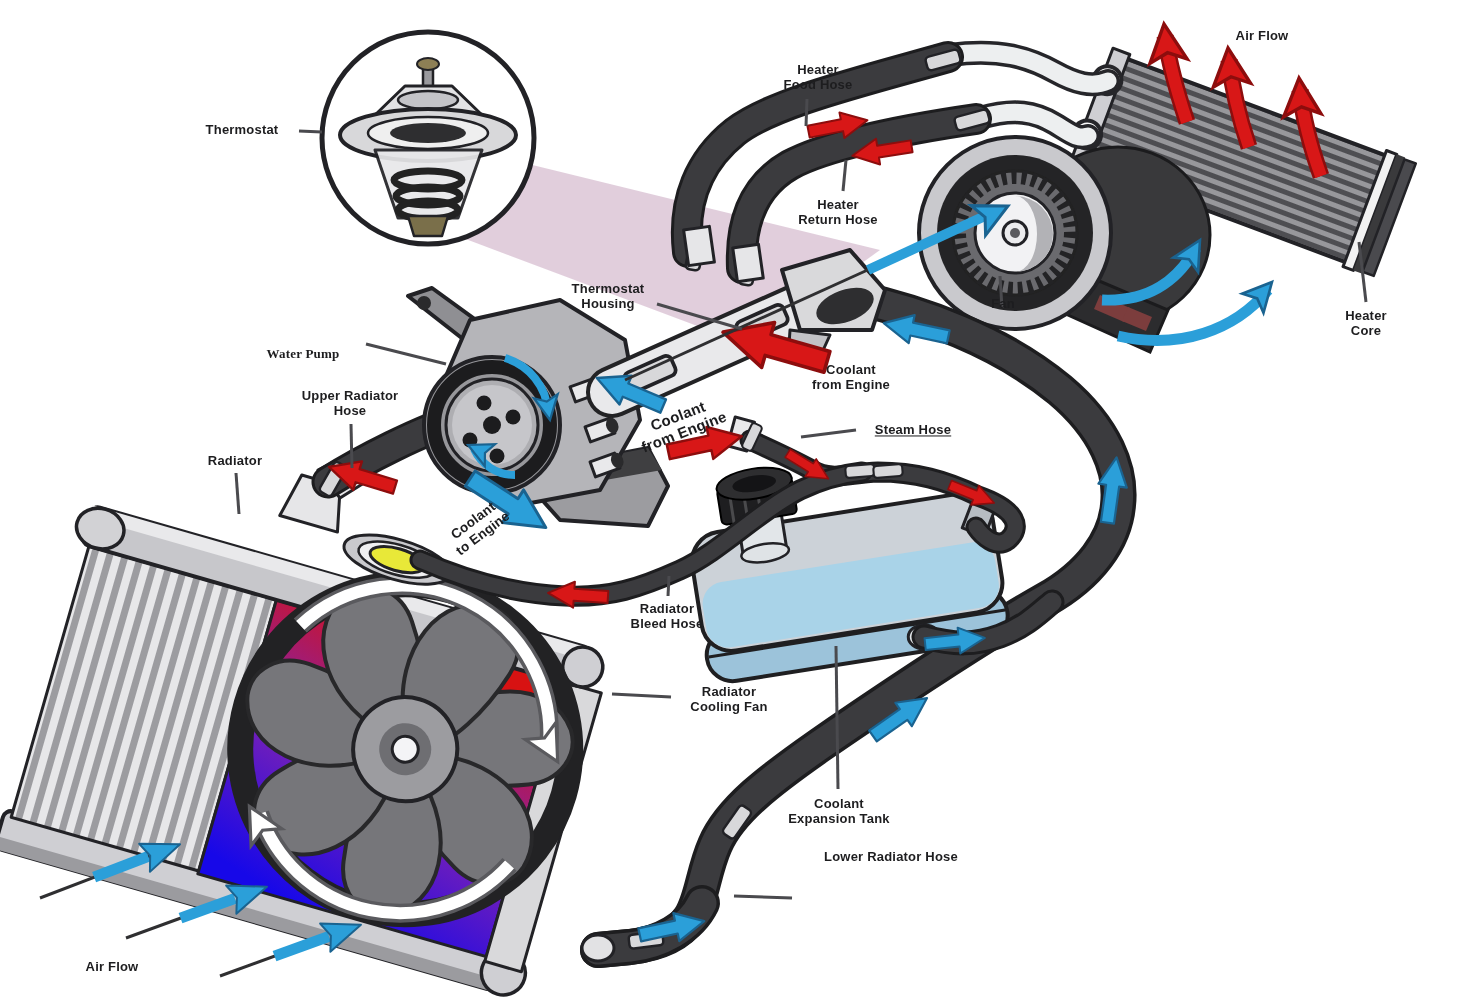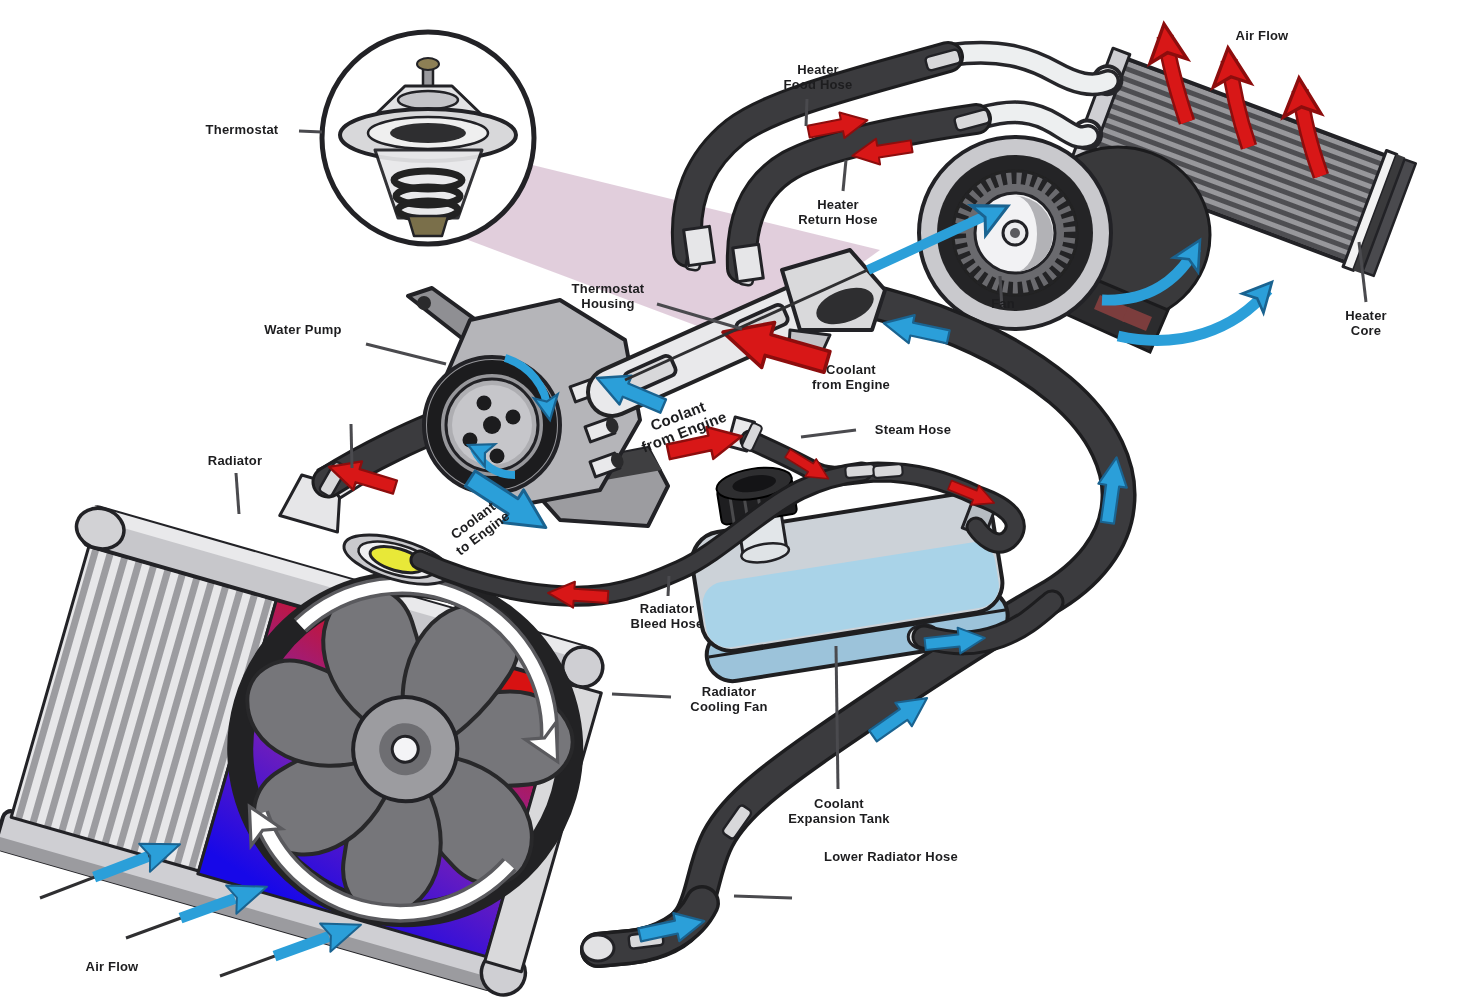--- a/index.html
+++ b/index.html
@@ -344,25 +344,27 @@
 Food Hose</div>
 <div class="lbl" style="left:1262px;top:36px;">Air Flow</div>
 <div class="lbl" style="left:838px;top:212px;">Heater
 Return Hose</div>
 <div class="lbl" style="left:608px;top:296px;">Thermostat
 Housing</div>
 <div class="lbl" style="left:851px;top:377px;">Coolant
 from Engine</div>
 <div class="lbl sm" style="left:681px;top:424px;transform:translate(-50%,-50%) rotate(-21deg);">Coolant
 from Engine</div>
-<div class="lbl" style="left:913px;top:430px;">Steam Hose</div>
+<div class="lbl" style="left:913px;top:430px;text-decoration:underline;">Steam Hose</div>
 <div class="lbl" style="left:1003px;top:304px;">Fan</div>
 <div class="lbl" style="left:1366px;top:323px;">Heater
 Core</div>
-<div class="lbl" style="left:303px;top:330px;">Water Pump</div>
+<div class="lbl" style="left:303px;top:354px;font-family:Liberation Serif, serif;">Water Pump</div>
+<div class="lbl" style="left:350px;top:403px;">Upper Radiator
+Hose</div>
 <div class="lbl" style="left:235px;top:461px;">Radiator</div>
 <div class="lbl xs" style="left:478px;top:527px;transform:translate(-50%,-50%) rotate(-37deg);">Coolant
 to Engine</div>
 <div class="lbl" style="left:667px;top:616px;">Radiator
 Bleed Hose</div>
 <div class="lbl" style="left:729px;top:699px;">Radiator
 Cooling Fan</div>
 <div class="lbl" style="left:839px;top:811px;">Coolant
 Expansion Tank</div>
 <div class="lbl" style="left:891px;top:857px;">Lower Radiator Hose</div>

